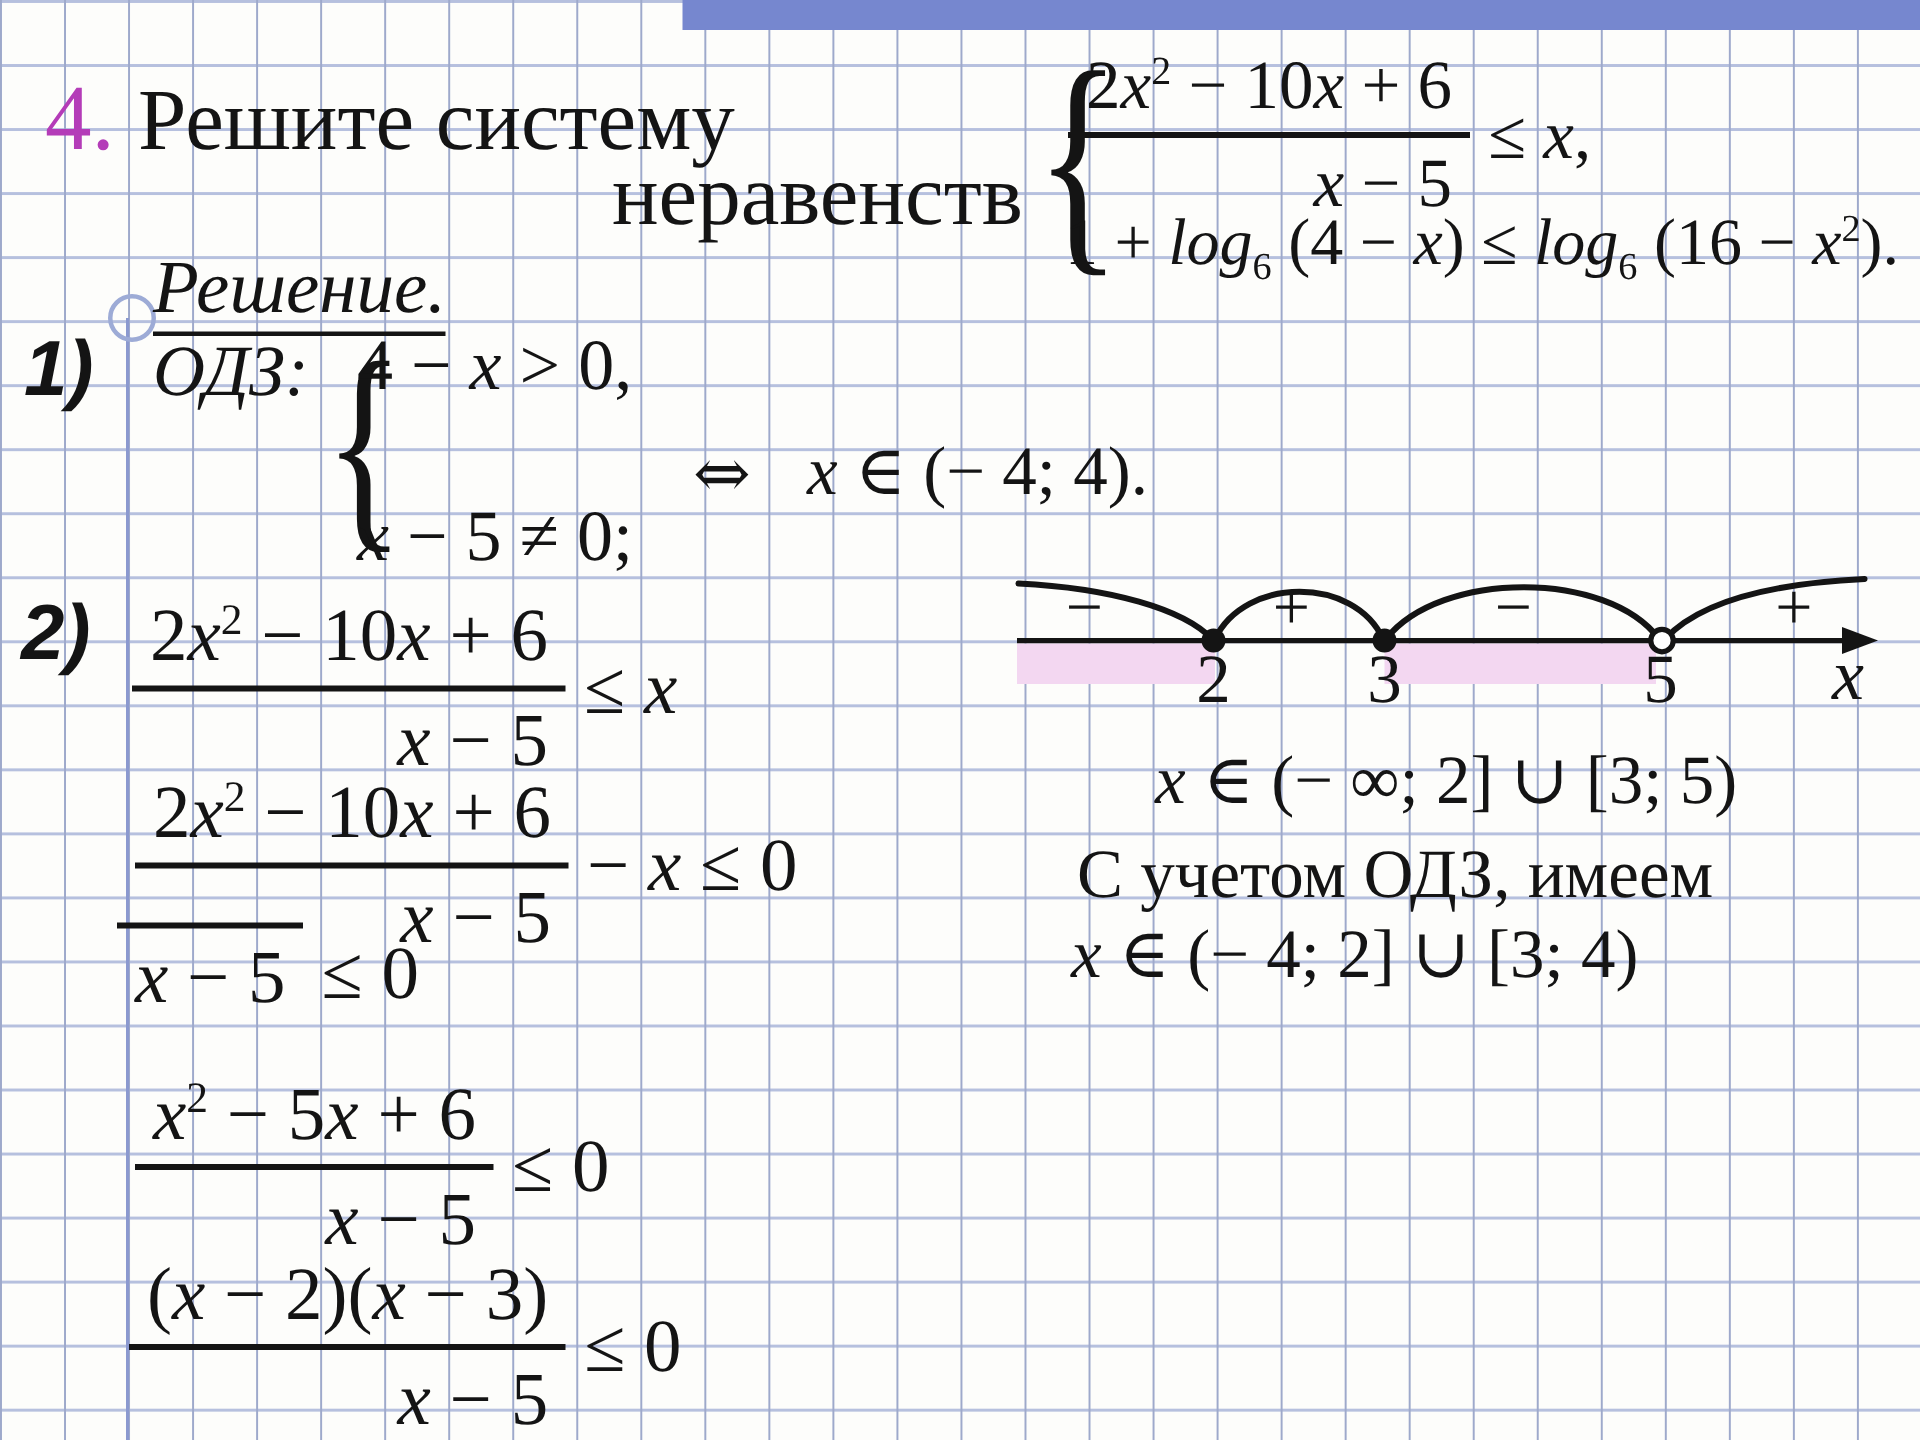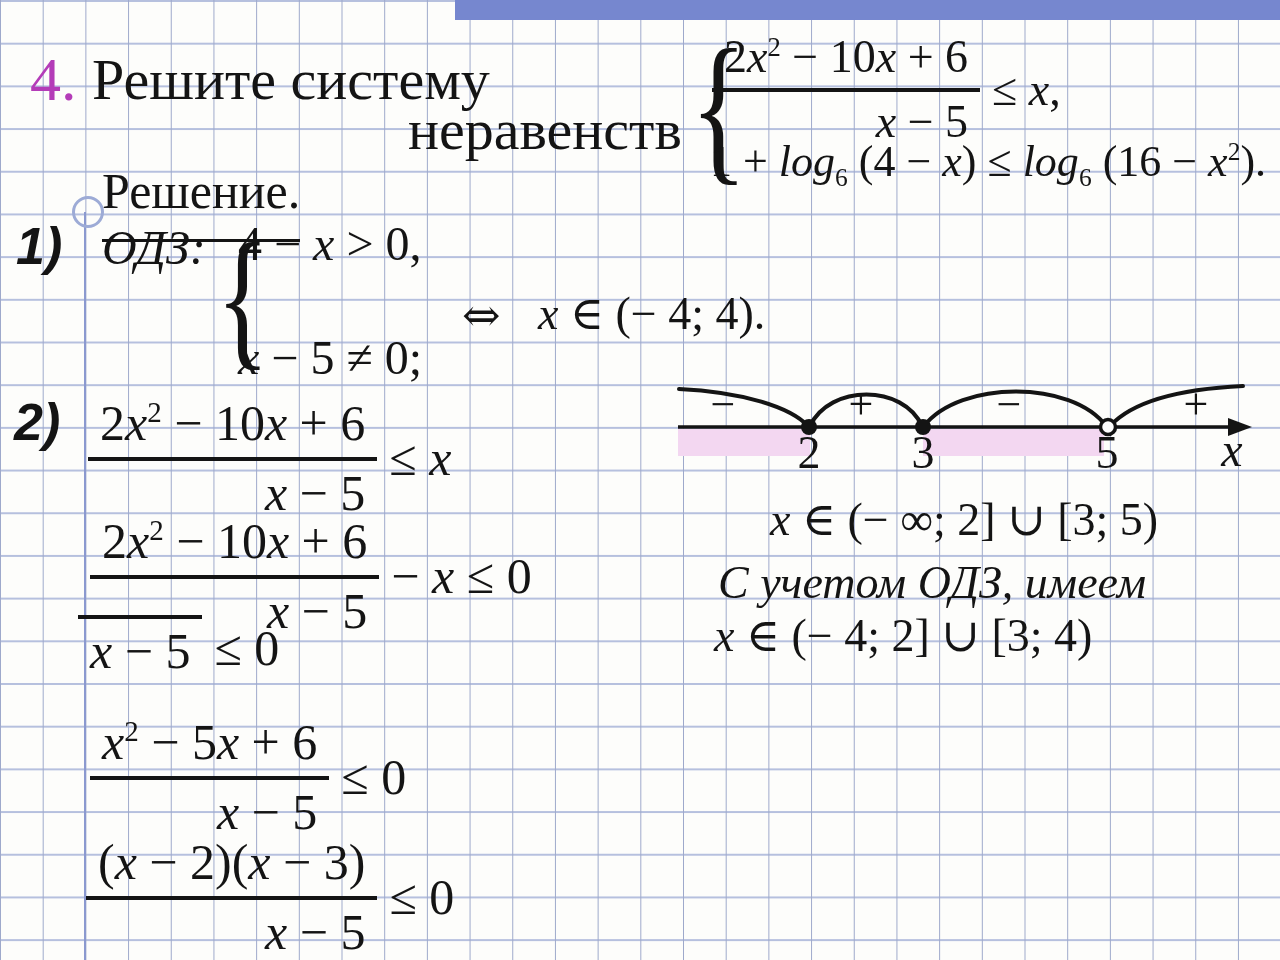--- a/index.html
+++ b/index.html
@@ -15,21 +15,21 @@
 
   .top-bar{position:absolute;left:455px;top:0;width:825px;height:20px;background:#7687cf}
   .margin-line{position:absolute;left:84px;top:212px;width:2px;height:748px;background:#8b99cf}
   .ring{position:absolute;left:72px;top:196px;width:32px;height:32px;border:3px solid #9dabd6;border-radius:50%}
 
   .abs{position:absolute;white-space:nowrap}
   .pnum{left:30px;top:44px;font-size:62px;color:#b43cb8}
   .t1{left:92px;top:46px;font-size:58px}
   .t2{left:408px;top:96px;font-size:58px}
 
-  .solution-label{left:102px;top:162px;font-size:50px;border-bottom:3px solid #141414;padding-bottom:19px}
+  .solution-label{left:102px;top:162px;font-size:50px;font-style:italic;border-bottom:3px solid #141414;padding-bottom:1px}
   .marker{font-family:"Liberation Sans","DejaVu Sans",sans-serif;font-weight:bold;font-style:italic;font-size:52px}
   .m1{left:16px;top:216px}
   .m2{left:14px;top:392px}
   .odz-label{left:102px;top:220px;font-size:48px;font-style:italic}
 
   .brace{position:absolute;line-height:1;font-weight:400;color:#141414;transform-origin:left top}
   .brace-top{left:690px;top:24px;font-size:150px;transform:scale(.8,1.1)}
   .brace-odz{left:216px;top:220px;font-size:140px;transform:scale(.8,1.1)}
   .cond{left:238px;font-size:48px}
   .c1{top:216px}.c2{top:272px}.c3{top:330px}
@@ -46,21 +46,21 @@
   .eq-g1{left:712px;top:30px;font-size:46px}
   .logline{left:710px;top:136px;font-size:44px}
 
   .eq1{left:88px;top:394px}
   .eq2{left:90px;top:512px}
   .eq3{left:78px;top:615px}
   .eq4{left:90px;top:713px}
   .eq5{left:86px;top:833px}
 
   .ans1{left:770px;top:492px;font-size:46px}
-  .note{left:718px;top:556px;font-size:46px;font-style:italic}
+  .note{left:718px;top:556px;font-size:46px;}
   .ans2{left:714px;top:608px;font-size:46px}
 
   .numline{position:absolute;left:660px;top:366px;width:600px;height:110px;overflow:visible;
     font-family:"Liberation Serif","DejaVu Serif",serif}
   .shade{fill:#f3d7f1}
   .axis{stroke:#141414;stroke-width:3.5}
   .arc{fill:none;stroke:#141414;stroke-width:4;stroke-linecap:round}
   .dot{fill:#141414}
   .open-dot{fill:#ffffff;stroke:#141414;stroke-width:3.5}
   .sign{font-size:44px;text-anchor:middle;fill:#141414}

